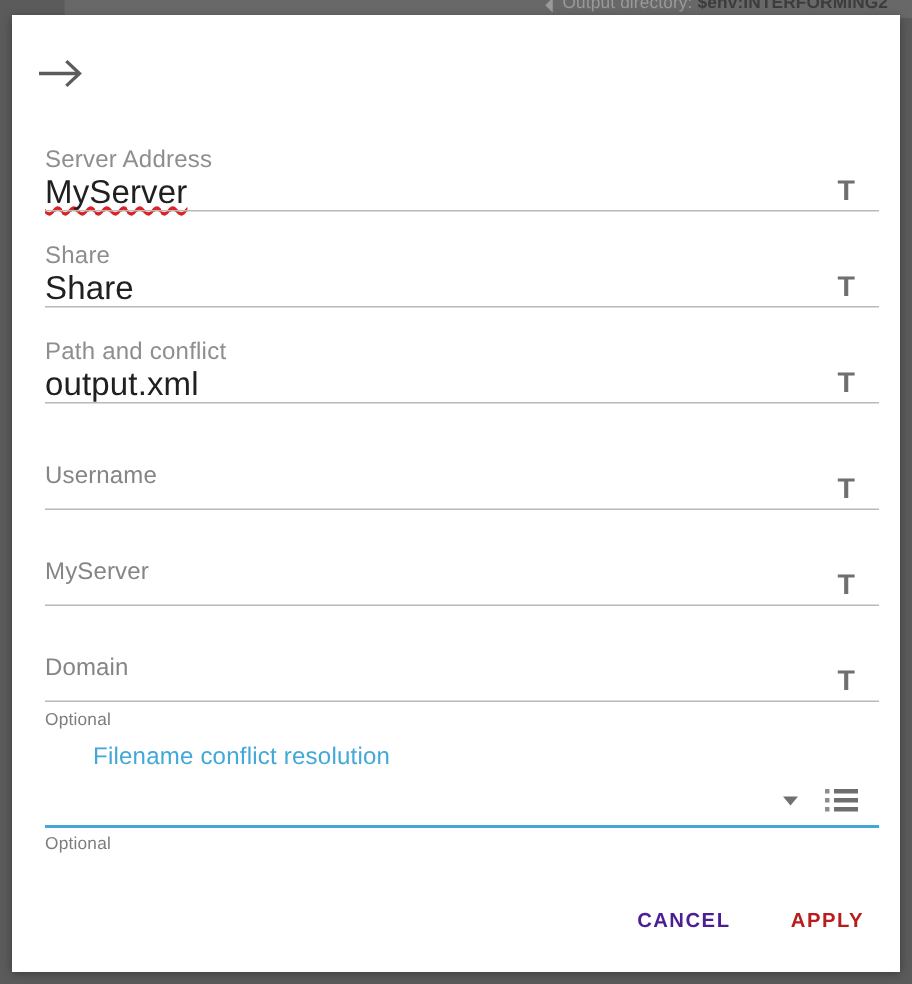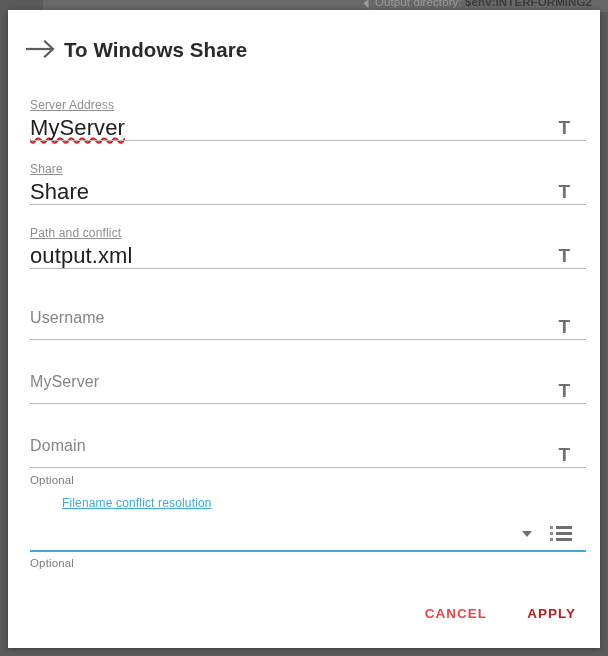--- a/index.html
+++ b/index.html
@@ -93,25 +93,24 @@
   }
 
   .field {
     position: absolute;
     left: 14px;
     width: 564px;
   }
   .field-label {
     position: absolute;
     left: 8px; top: 0;
-    font-size: 12px;
+    font-size: 16px;
     color: #8e8e8e;
     letter-spacing: .15px;
     white-space: nowrap;
-    text-decoration: underline;
   }
   .field-label.focused { color: #41a8d8; padding-left: 32px; }
   .field-value {
     position: absolute;
     left: 8px; top: 17px;
     font-size: 22px;
     color: #202020;
     letter-spacing: .1px;
     white-space: nowrap;
   }
@@ -189,21 +188,21 @@
     top: 14px;
     font-size: 13.5px;
     font-weight: 700;
     letter-spacing: 1.0px;
     background: none;
     border: none;
     padding: 6px 8px;
     cursor: pointer;
     font-family: "Liberation Sans", sans-serif;
   }
-  #btn-cancel { right: 105px; color: #ef4444; }
+  #btn-cancel { right: 105px; color: #4c1d95; }
   #btn-apply  { right: 16px;  color: #b91c1c; }
 </style>
 </head>
 <body>
 
 <div id="screen">
 
   <div id="bg-strip">
     <div id="bg-triangle"></div>
     <div id="bg-strip-text"><span>Output directory: </span><b>$env:INTERFORMING2</b></div>
@@ -212,21 +211,20 @@
 
   <div id="dialog">
 
     <div id="header">
       <div id="back-arrow">
         <svg width="34" height="22" viewBox="0 0 34 22" aria-hidden="true">
           <path d="M2 11 H29" stroke="#5c5c5c" stroke-width="2.2" fill="none"></path>
           <path d="M21 3.5 L29 11 L21 18.5" stroke="#5c5c5c" stroke-width="2.2" fill="none" stroke-linecap="square" stroke-linejoin="miter"></path>
         </svg>
       </div>
-      <div id="dialog-title">To Windows Share</div>
     </div>
 
     <div id="form">
         <div class="field" style="top: 14px;">
           <div class="field-label">Server Address</div>
           <div class="field-value spell-error">MyServer</div>
           <div class="t-icon" style="top: 20px;">T</div>
           <div class="field-rule" style="top: 42px;"></div>
         </div>
         <div class="field" style="top: 78px;">

